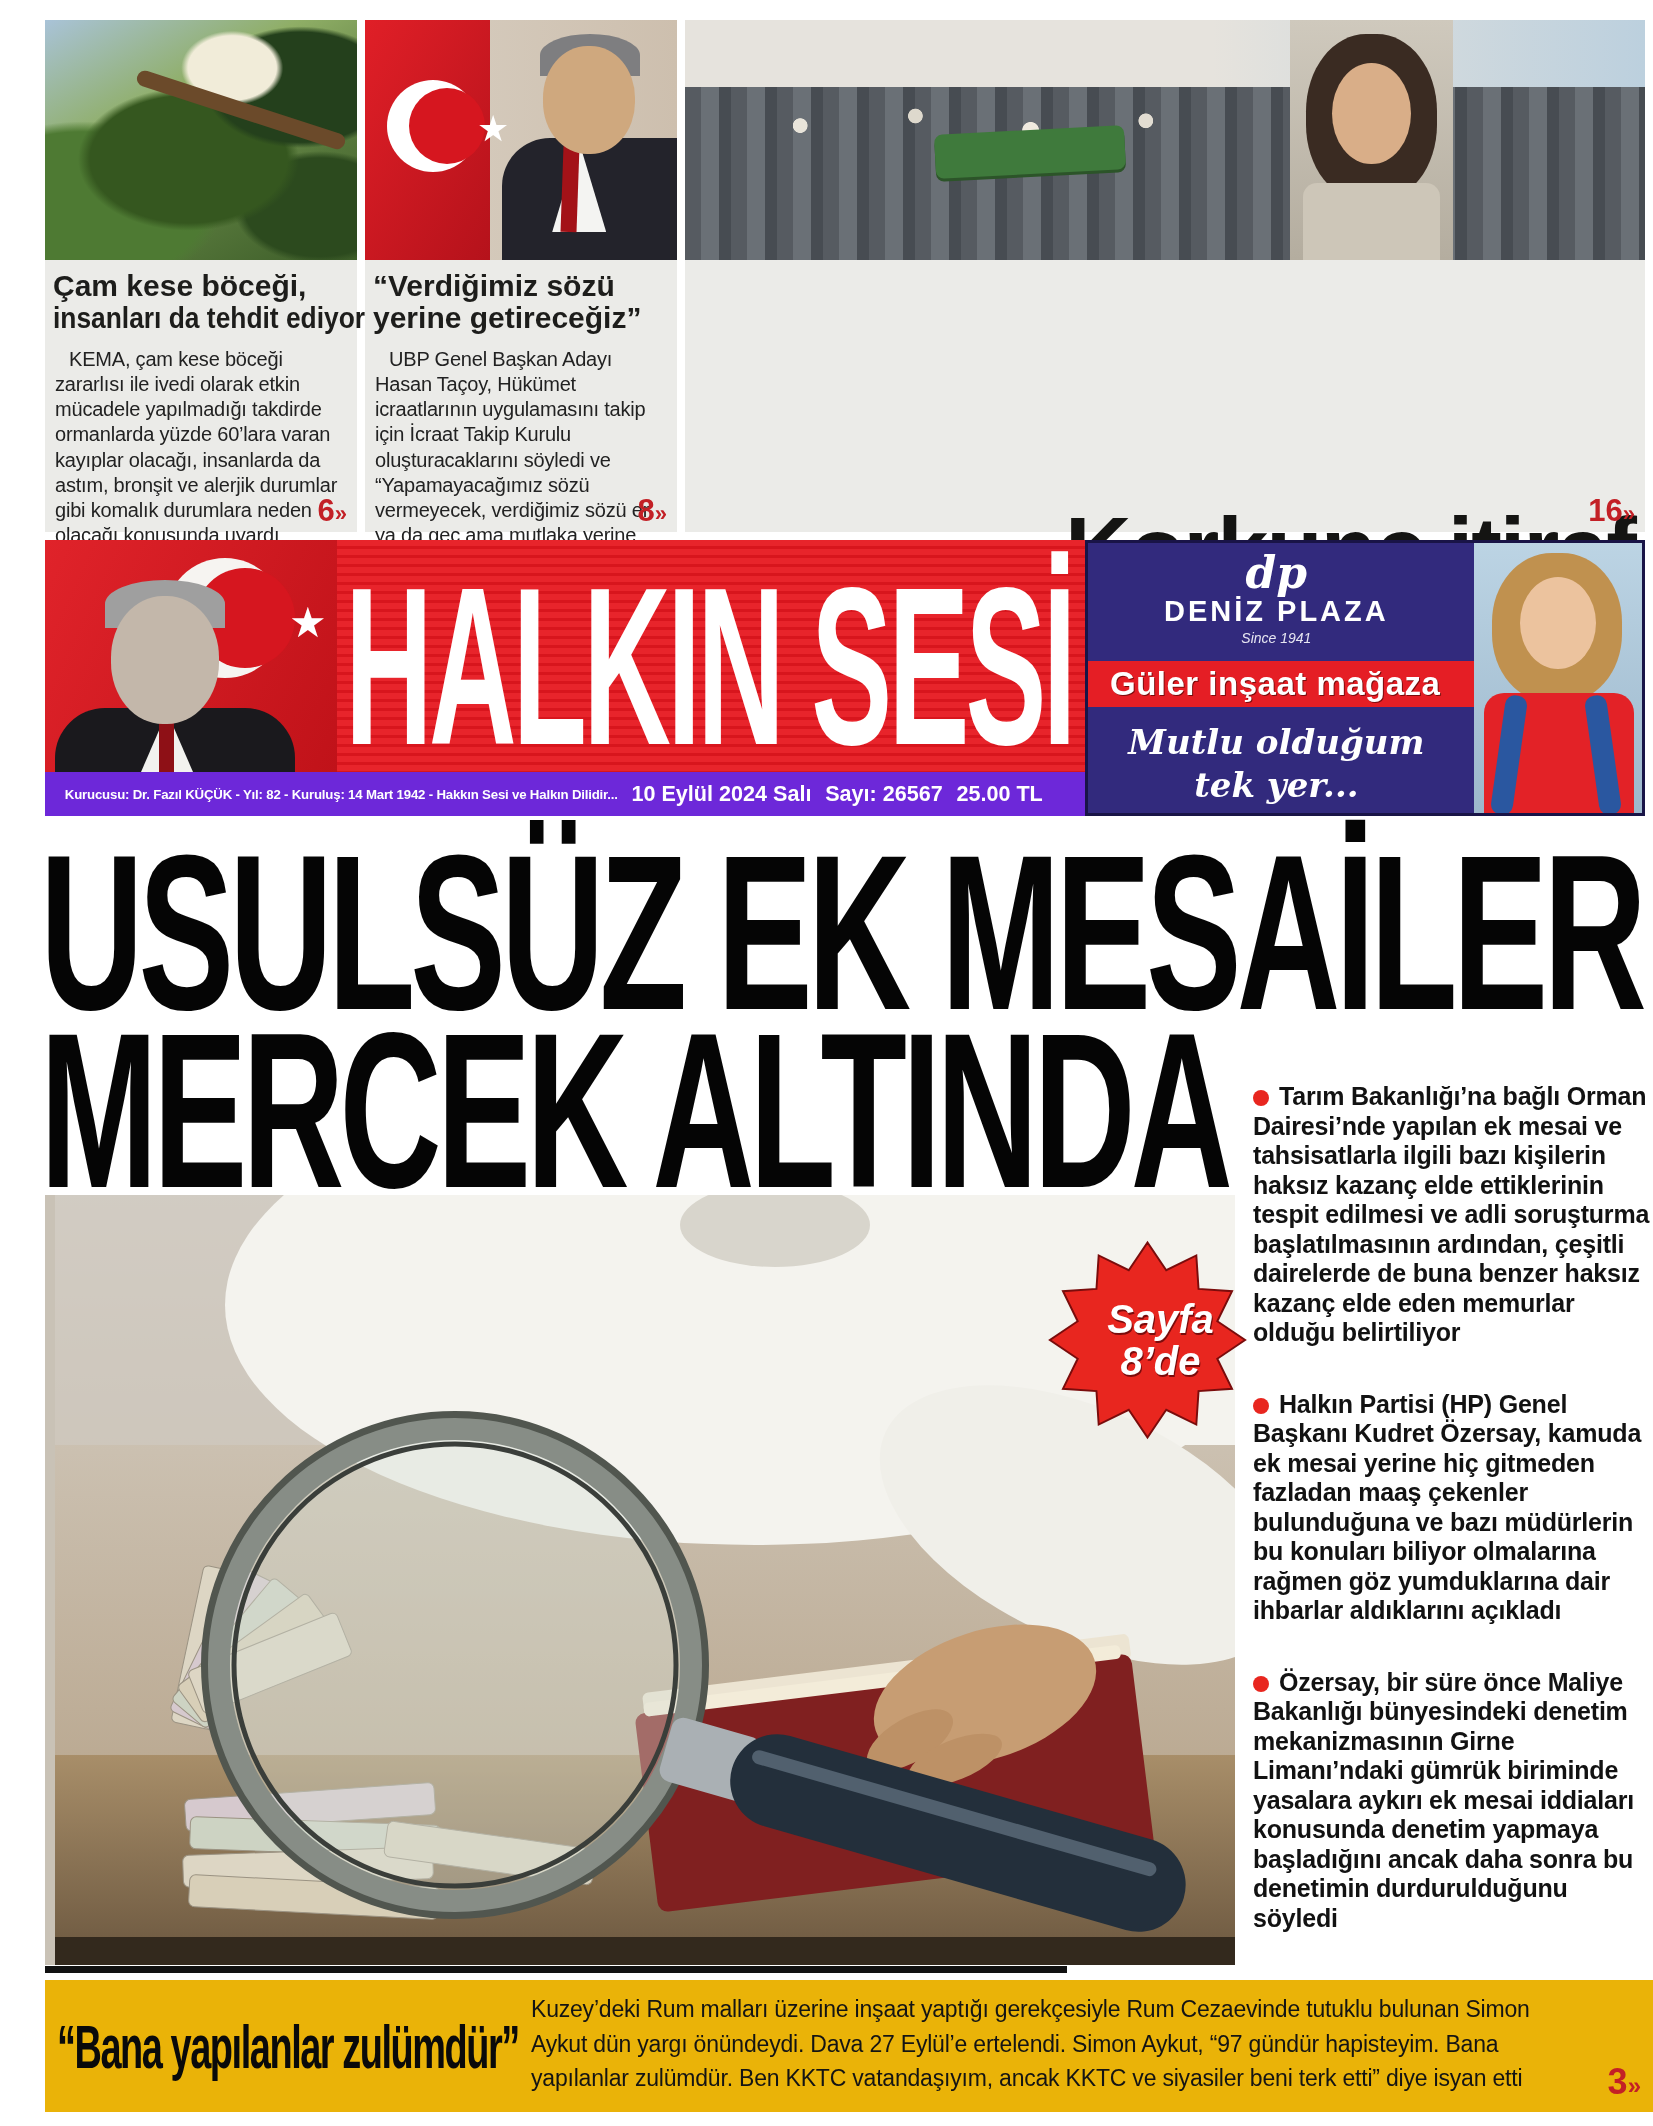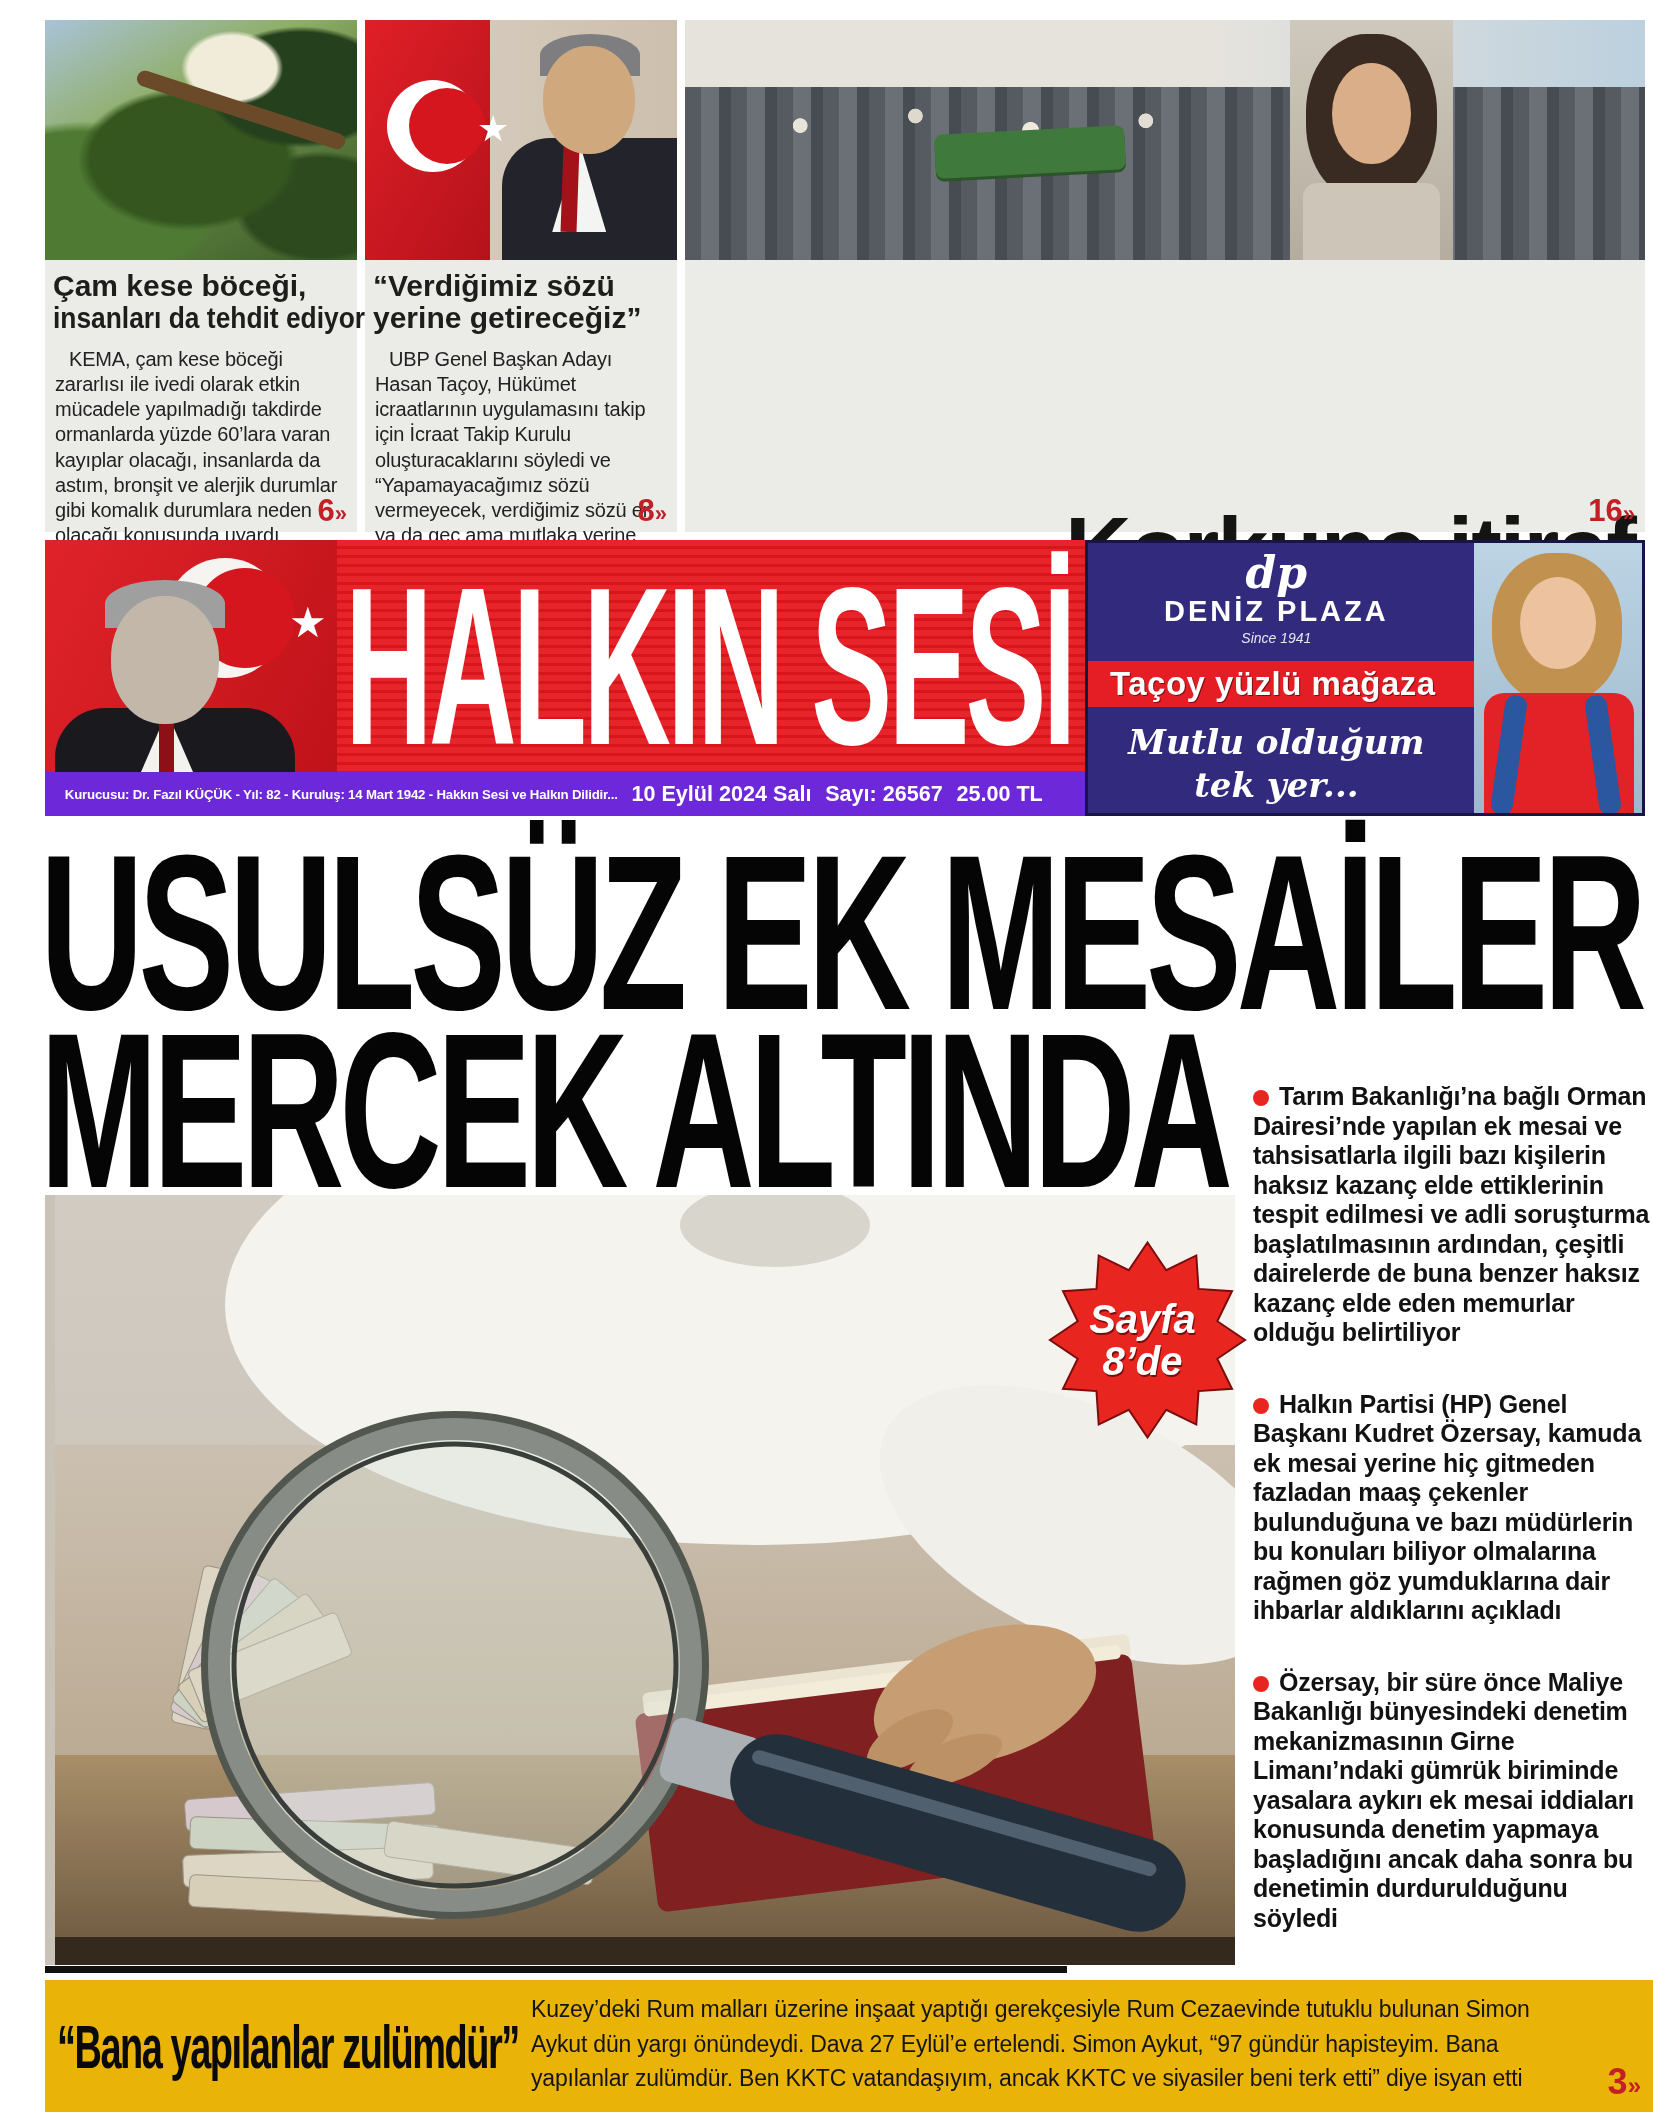--- a/index.html
+++ b/index.html
@@ -118,21 +118,21 @@
   .bullet-p{position:relative;font-size:25px;line-height:1.18;font-weight:bold;color:#121212;
      letter-spacing:-0.2px;margin:0 0 42px 0;}
   .dot{display:inline-block;width:16px;height:16px;border-radius:50%;background:#e8261f;
      margin-right:10px;vertical-align:middle;}
 
   
   .photo{left:45px;top:1195px;width:1180px;height:770px;background:#c9c2b6;}
 
   
   .starburst{left:1035px;top:1240px;width:205px;height:200px;z-index:6;}
-  .sb-text{position:absolute;left:0;top:0;width:100%;height:100%;display:flex;flex-direction:column;
+  .sb-text{position:absolute;left:18px;top:0;width:100%;height:100%;display:flex;flex-direction:column;
      align-items:center;justify-content:center;color:#fff;font-weight:bold;font-style:italic;
      font-size:40px;line-height:1.05;text-shadow:1px 2px 0 #7a0c0c;}
 
   
   .bottom{left:45px;top:1980px;width:1600px;height:132px;background:#eab308;}
   .b-head-wrap{position:absolute;left:12px;top:36px;width:462px;height:64px;}
   .b-head{display:inline-block;white-space:nowrap;font-weight:bold;font-size:52px;
      letter-spacing:-2px;color:#0a0a0a;line-height:1;}
   .b-body{position:absolute;left:486px;top:12px;width:1010px;font-size:23px;line-height:1.5;
      color:#141414;letter-spacing:-0.2px;}
@@ -229,21 +229,21 @@
     </div>
   </div>
 
   <div class="abs ad">
     <div class="ad-left">
       <div class="ad-logo">dp</div>
       <div class="ad-brand">DENİZ PLAZA</div>
       <div class="ad-since">Since 1941</div>
     </div>
     <div class="ad-band">
-      <span class="ad-band-text">Taçoy yüzlü mağaza</span>
+      <span class="ad-band-text">Güler inşaat mağaza</span>
     </div>
     <div class="ad-script">
       <span>Mutlu olduğum</span><br>
       <span>tek yer...</span>
     </div>
     <div class="ad-girl">
       <div class="ag-hair"></div>
       <div class="ag-face"></div>
       <div class="ag-shirt"></div>
       <div class="ag-strap" style="left:24px;top:152px;transform:rotate(8deg);"></div>

